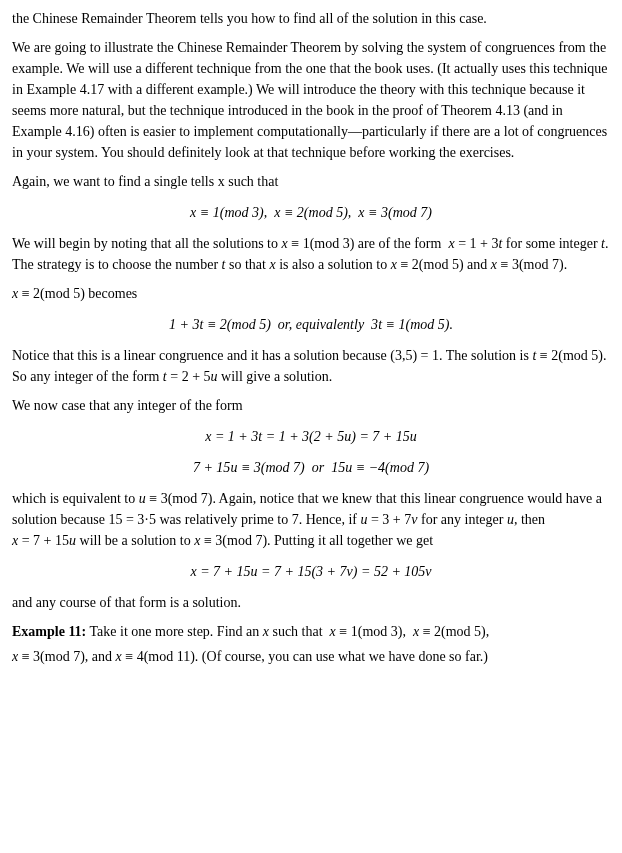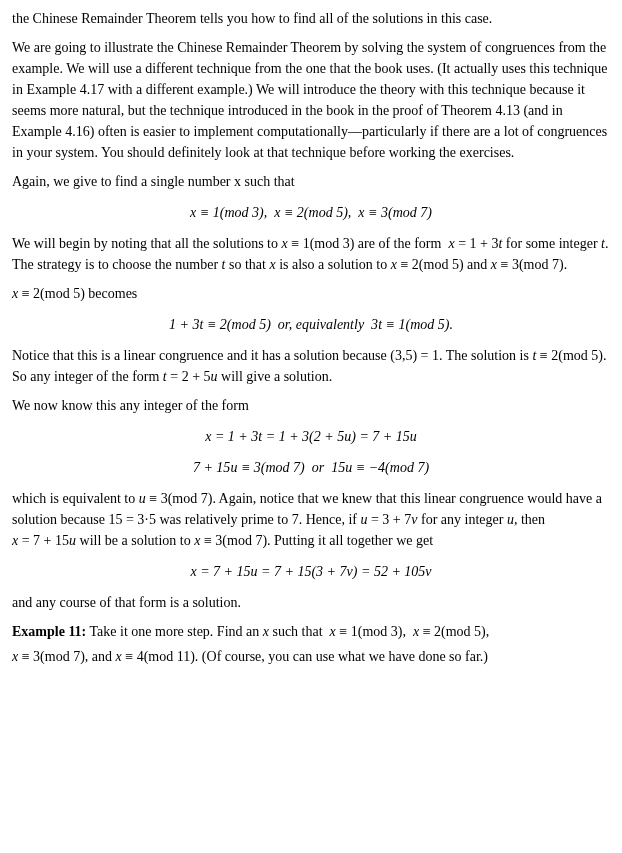--- a/index.html
+++ b/index.html
@@ -31,29 +31,29 @@
     .exercise-line {
       margin-bottom: 4px;
     }
   </style>
 </head>
 <body>
 
 <div>
 
   <p>
-    <span>the Chinese Remainder Theorem tells you how to find all of the solutions in this case.</span>
+    <span>the Chinese Remainder Theorem tells you how to find all of the solution in this case.</span>
   </p>
 
   <p>
     <span>We are going to illustrate the Chinese Remainder Theorem by solving the system of congruences from the example. We will use a different technique from the one that the book uses. (It actually uses this technique in Example 4.17 with a different example.) We will introduce the theory with this technique because it seems more natural, but the technique introduced in the book in the proof of Theorem 4.13 (and in Example 4.16) often is easier to implement computationally—particularly if there are a lot of congruences in your system. You should definitely look at that technique before working the exercises.</span>
   </p>
 
   <p>
-    <span>Again, we give to find a single number x such that</span>
+    <span>Again, we want to find a single tells x such that</span>
   </p>
 
   <div class="math-display">
     <span><i>x</i>&nbsp;≡&nbsp;1(mod&nbsp;3),&nbsp;&nbsp;<i>x</i>&nbsp;≡&nbsp;2(mod&nbsp;5),&nbsp;&nbsp;<i>x</i>&nbsp;≡&nbsp;3(mod&nbsp;7)</span>
   </div>
 
   <p>
     We will begin by noting that all the solutions to <i>x</i>&nbsp;≡&nbsp;1(mod&nbsp;3) are of the form &nbsp;<i>x</i>&nbsp;=&nbsp;1&nbsp;+&nbsp;3<i>t</i> for some integer <i>t</i>. The strategy is to choose the number <i>t</i> so that <i>x</i> is also a solution to <i>x</i>&nbsp;≡&nbsp;2(mod&nbsp;5) and <i>x</i>&nbsp;≡&nbsp;3(mod&nbsp;7).
   </p>
 
@@ -63,21 +63,21 @@
 
   <div class="math-display">
     <span>1&nbsp;+&nbsp;3<i>t</i>&nbsp;≡&nbsp;2(mod&nbsp;5) &nbsp;or, equivalently &nbsp;3<i>t</i>&nbsp;≡&nbsp;1(mod&nbsp;5).</span>
   </div>
 
   <p>
     Notice that this is a linear congruence and it has a solution because (3,5)&nbsp;=&nbsp;1. The solution is <i>t</i>&nbsp;≡&nbsp;2(mod&nbsp;5). So any integer of the form <i>t</i>&nbsp;=&nbsp;2&nbsp;+&nbsp;5<i>u</i> will give a solution.
   </p>
 
   <p>
-    We now know this any integer of the form
+    We now case that any integer of the form
   </p>
 
   <div class="math-display">
     <span><i>x</i>&nbsp;=&nbsp;1&nbsp;+&nbsp;3<i>t</i>&nbsp;=&nbsp;1&nbsp;+&nbsp;3(2&nbsp;+&nbsp;5<i>u</i>)&nbsp;=&nbsp;7&nbsp;+&nbsp;15<i>u</i></span>
   </div>
 
 
   <div class="math-display">
     <span>7&nbsp;+&nbsp;15<i>u</i>&nbsp;≡&nbsp;3(mod&nbsp;7) &nbsp;or &nbsp;15<i>u</i>&nbsp;≡&nbsp;−4(mod&nbsp;7)</span>
   </div>

